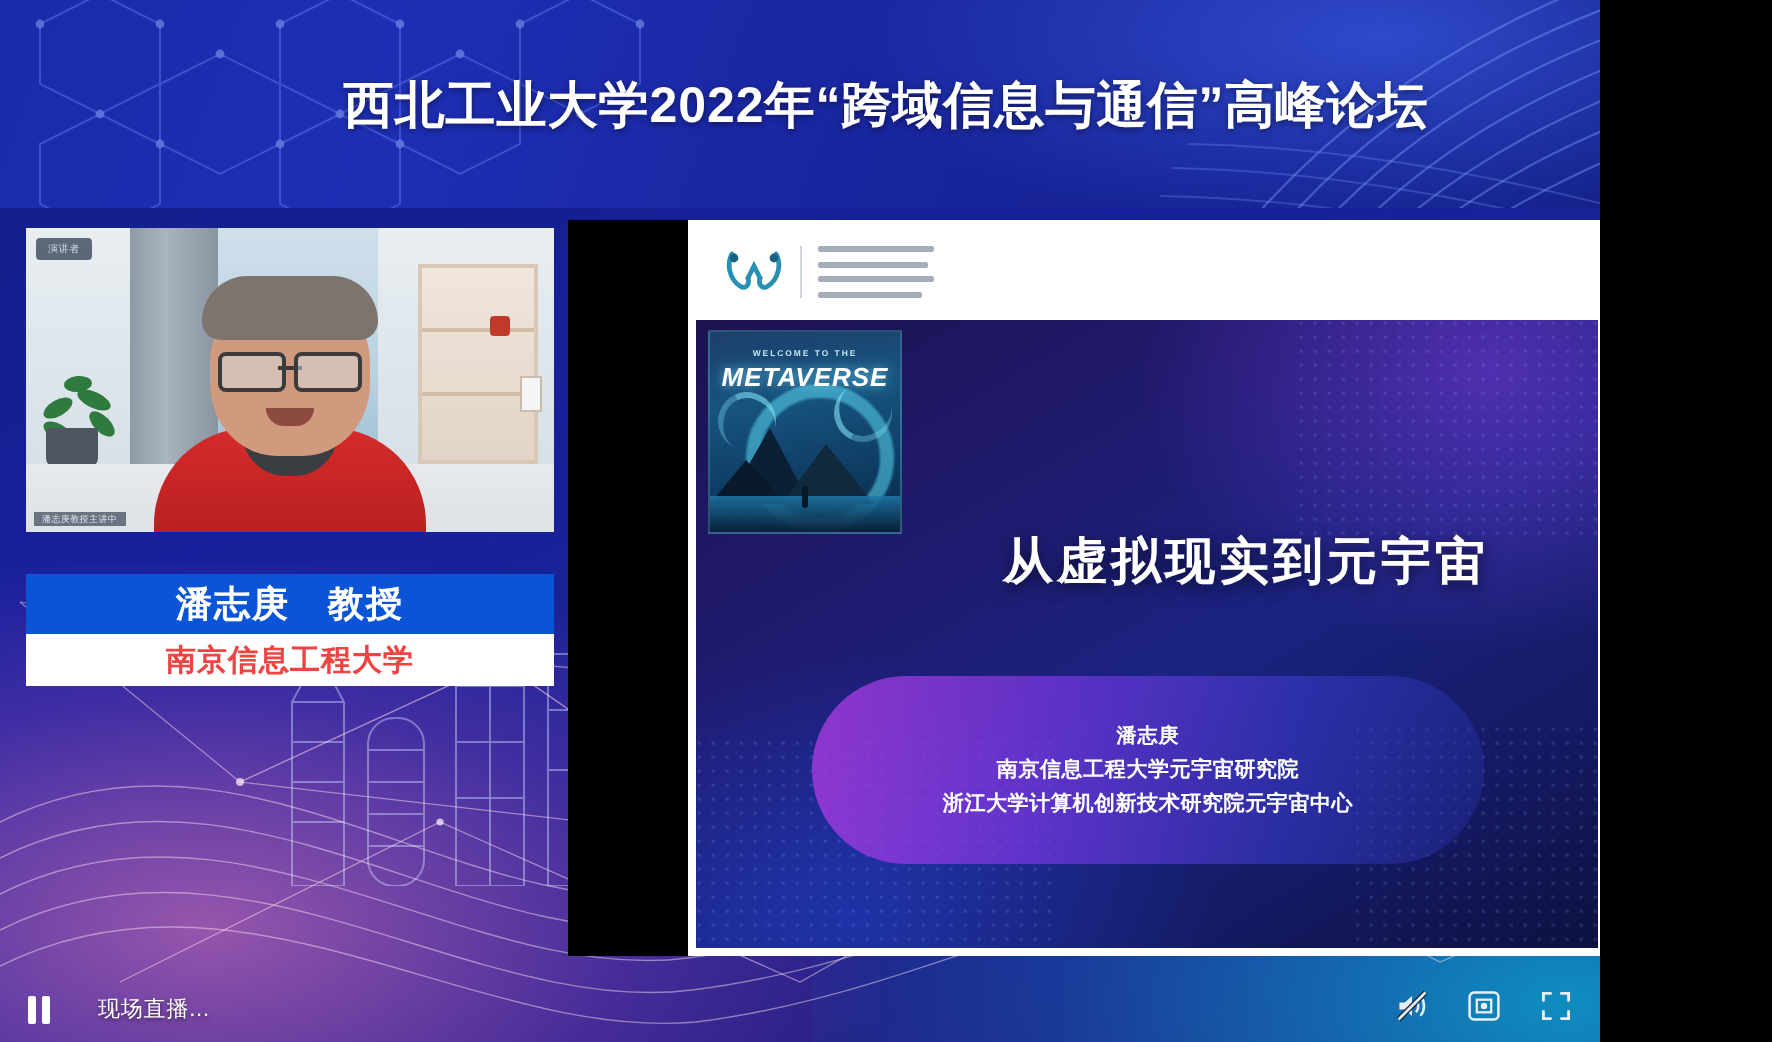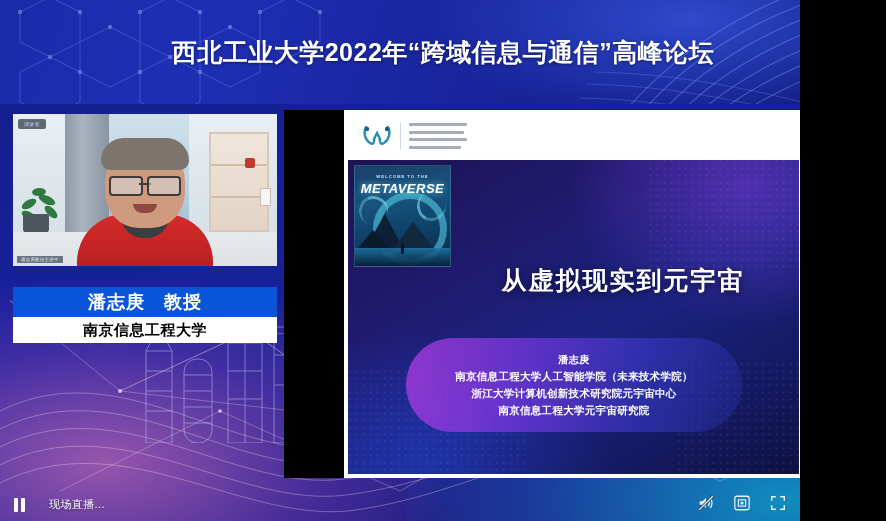--- a/index.html
+++ b/index.html
@@ -62,21 +62,21 @@
   .cam-badge{position:absolute;left:5px;top:5px;padding:2px 6px;background:rgba(40,52,72,.72);
     border-radius:2px;color:#cfd8e6;font-size:5px;letter-spacing:.3px;}
   .cam-caption{position:absolute;left:4px;bottom:3px;padding:1px 4px;background:rgba(30,40,60,.6);
     color:#dde4ef;font-size:4.5px;letter-spacing:.2px;}
 
   
   #nameplate{position:absolute;left:13px;top:287px;width:264px;height:56px;}
   .np-top{height:30px;background:#0a54d8;display:flex;align-items:center;justify-content:center;
     color:#fff;font-size:18px;font-weight:bold;letter-spacing:1px;}
   .np-bot{height:26px;background:#ffffff;display:flex;align-items:center;justify-content:center;
-    color:#000000;font-size:15px;font-weight:bold;letter-spacing:.5px;}
+    color:#ef4444;font-size:15px;font-weight:bold;letter-spacing:.5px;}
 
   
   #slidewrap{position:absolute;left:284px;top:110px;width:519px;height:368px;background:#000;}
   #slideframe{position:absolute;left:60px;top:0;width:459px;height:368px;background:#ffffff;padding:0;}
   #slide{position:absolute;left:64px;top:4px;width:451px;height:360px;background:#fff;overflow:hidden;text-decoration:underline;}
 
   .sl-top{position:relative;height:46px;background:#fff;}
   .sl-logo{position:absolute;left:14px;top:9px;width:30px;height:26px;}
   .sl-logotext{position:absolute;left:52px;top:9px;width:62px;height:26px;
     display:flex;flex-direction:column;justify-content:space-between;padding-left:8px;
@@ -328,23 +328,22 @@
           <div class="water"></div>
           <div class="figure"></div>
           <div class="welcome">WELCOME TO THE</div>
           <div class="mv">METAVERSE</div>
         </div>
 
         <div class="sl-title">从虚拟现实到元宇宙</div>
 
         <div class="sl-box">
           <div class="nm">潘志庚</div>
-          <div class="ln">南京信息工程大学人工智能学院（未来技术学院）</div>
+          <div class="ln">南京信息工程大学元宇宙研究院</div>
           <div class="ln">浙江大学计算机创新技术研究院元宇宙中心</div>
-          <div class="ln">南京信息工程大学元宇宙研究院</div>
         </div>
       </div>
 
     </div>
   </div>
 
   <div id="ctl-left">
     <div class="pause-ic">
         <i></i>
         <i></i>

